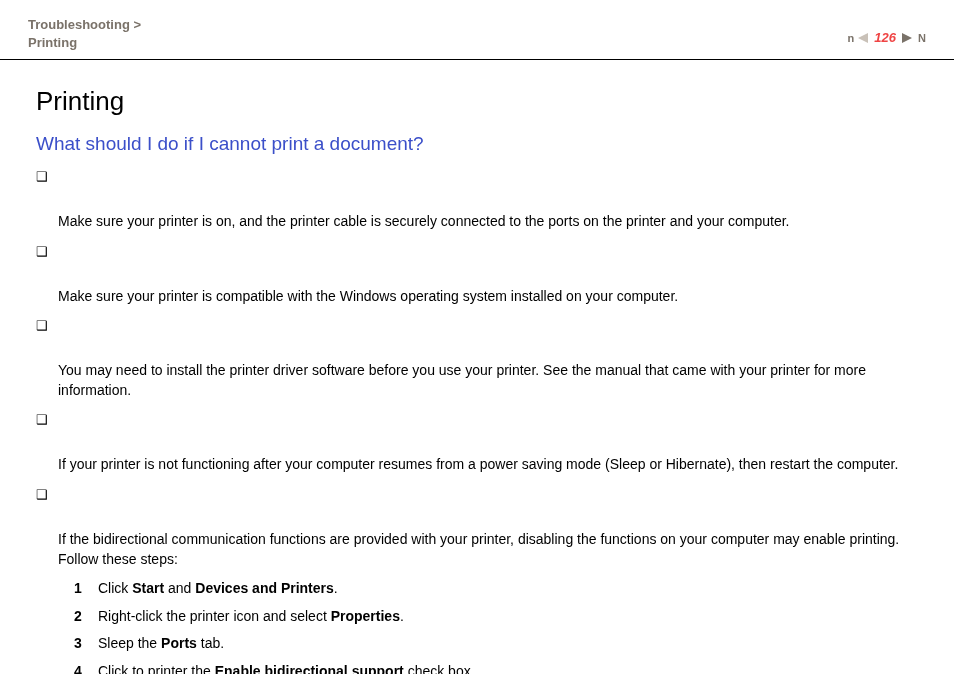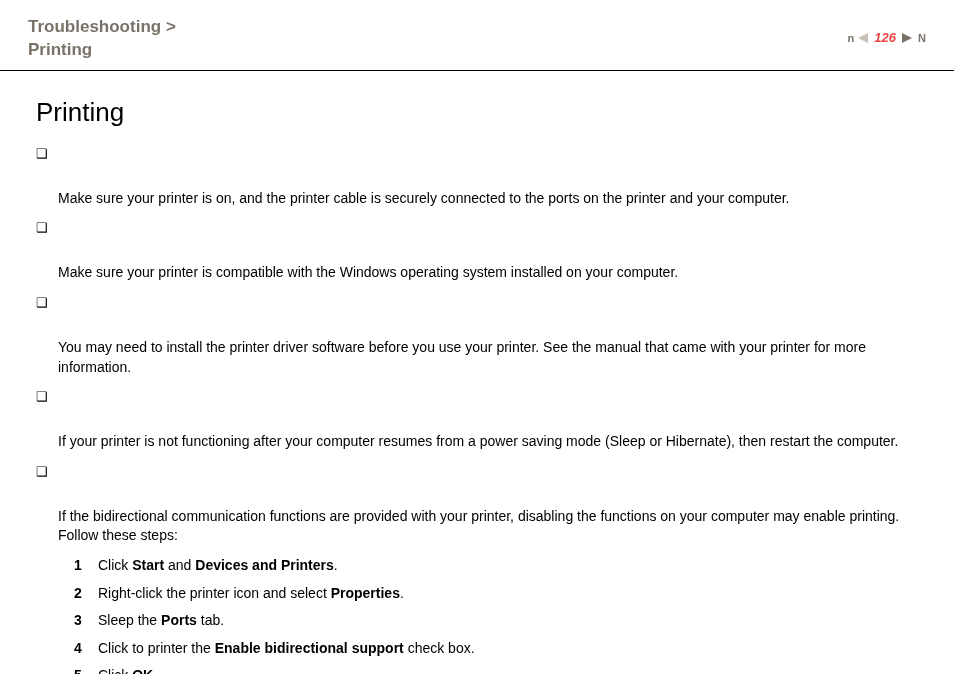--- a/index.html
+++ b/index.html
@@ -12,21 +12,21 @@
       overflow: hidden;
     }
     .header {
       padding: 16px 28px 8px 28px;
       display: flex;
       justify-content: space-between;
       align-items: flex-start;
       border-bottom: 1px solid #000;
     }
     .breadcrumb {
-      font-size: 17px;
+      font-size: 13px;
       font-weight: bold;
       color: #7a7269;
       line-height: 1.35;
     }
     .page-nav {
       display: flex;
       align-items: center;
       gap: 4px;
       padding-top: 14px;
     }
@@ -131,20 +131,21 @@
     <span class="n-text">n</span>
     <span class="nav-arrow nav-left"></span>
     <span class="page-number">126</span>
     <span class="nav-arrow nav-right"></span>
     <span class="n-text">N</span>
   </div>
 </div>
 
 <div class="content">
   <h1 class="page-title">Printing</h1>
+  <h2 class="question">What should I do if I cannot print a document?</h2>
 
   <ul class="bullet-list">
     <li class="bullet-item">
       <span class="bullet-mark">❑</span>
       <span class="bullet-text">Make sure your printer is on, and the printer cable is securely connected to the ports on the printer and your computer.</span>
     </li>
     <li class="bullet-item">
       <span class="bullet-mark">❑</span>
       <span class="bullet-text">Make sure your printer is compatible with the Windows operating system installed on your computer.</span>
     </li>

